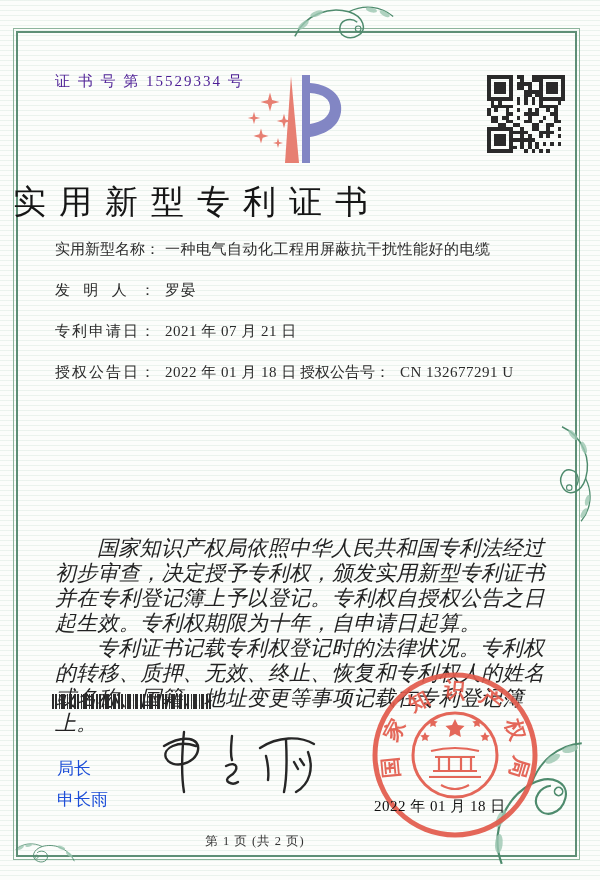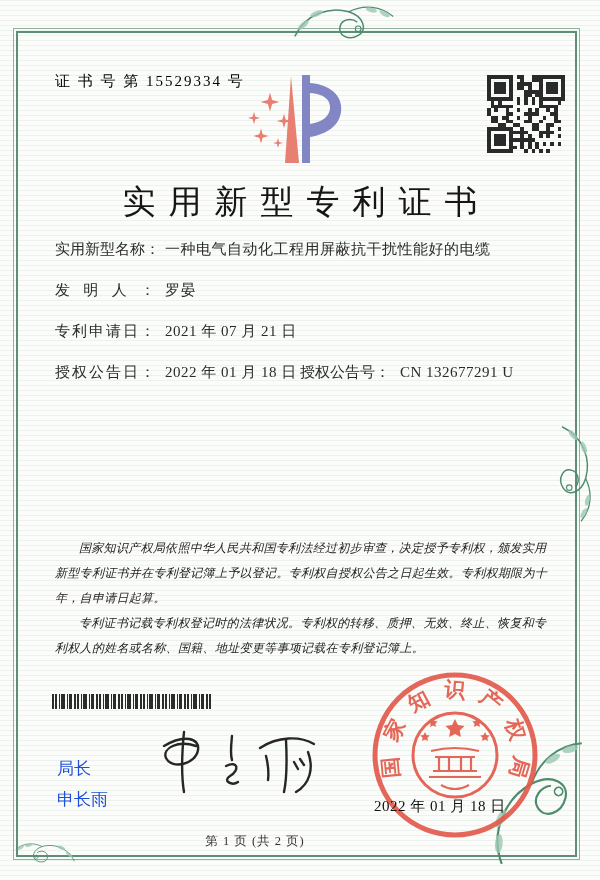--- a/index.html
+++ b/index.html
@@ -23,40 +23,40 @@
     left:13px; top:28px; width:567px; height:832px;
     border:1px solid #8db49c; z-index:1;
   }
   .frame-inner {
     position:absolute; inset:2px;
     border:2px solid #5e8f76;
   }
   .flourish { z-index:2; }
   .cert-no {
     left:55px; top:72px; z-index:3;
-    font-size:15px; letter-spacing:2px; color:#000000;font-family:Liberation Serif, serif;
+    font-size:15px; letter-spacing:2px; color:#4c1d95;font-family:Liberation Serif, serif;
   }
   .logo { left:240px; top:74px; width:104px; height:92px; z-index:3; }
   .qr { left:487px; top:75px; width:78px; height:78px; z-index:3; }
   .title {
-    left:0; top:180px; width:600px; text-align:center; z-index:3;
+    left:0; top:180px; width:600px; text-align:left; z-index:3;
     font-size:33px; font-weight:500; color:#161616;
     letter-spacing:13px; text-indent:13px;
   }
   .fields { left:55px; top:240px; width:500px; z-index:3; font-size:15px; color:#2b2b2b; }
   .field-row { height:41px; white-space:nowrap; }
   .f-label {
     display:inline-block; width:100px; vertical-align:top;
     text-align:justify; text-align-last:justify;
   }
   .f-value { margin-left:10px; letter-spacing:0.5px; }
   .pair-1 { display:inline-block; width:245px; }
   .paras {
     left:55px; top:536px; width:492px; z-index:3;
-    font-size:12px; line-height:25px; font-style:italic;
+    font-size:21px; line-height:25px; font-style:italic;
     color:#222; letter-spacing:0.3px;
   }
   .paras p { text-indent:2em; }
   .barcode { left:52px; top:694px; width:166px; height:15px; z-index:3; }
   .director {
     left:57px; top:753px; z-index:3;
     font-family:"Liberation Sans","DejaVu Sans",sans-serif;
     font-size:17px; line-height:31px; color:#1d4ed8;
   }
   .signature { left:148px; top:726px; width:175px; height:80px; z-index:3; }

